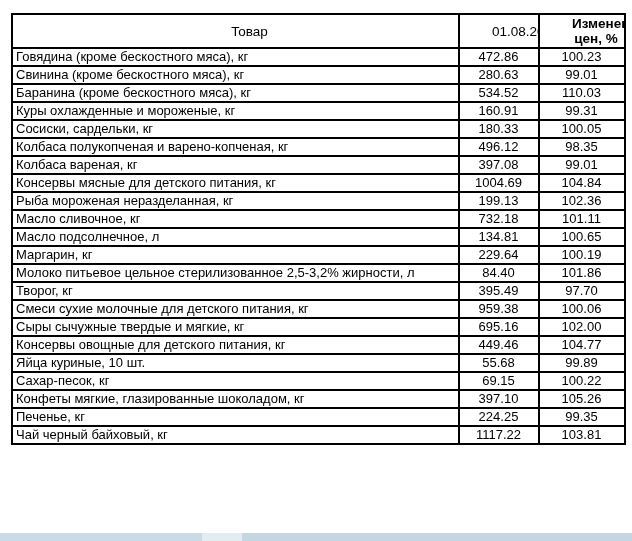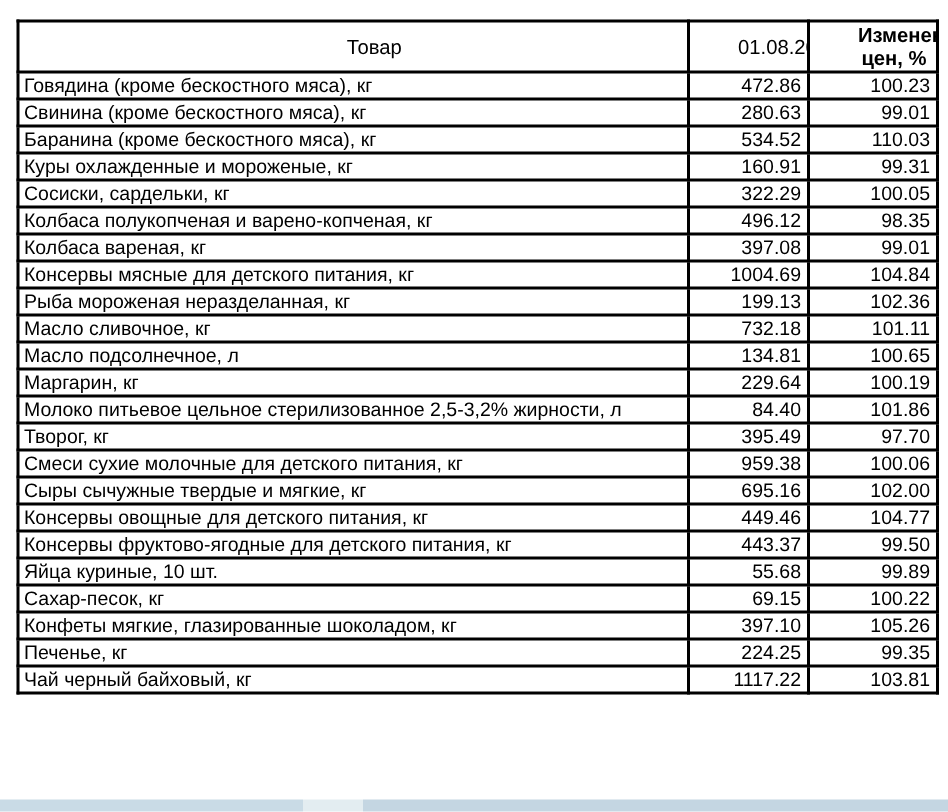--- a/index.html
+++ b/index.html
@@ -51,21 +51,21 @@
       padding-left: 32px;
     }
     table.prices td {
       height: 16px;
       line-height: 16px;
     }
     col.c-name { width: 447px; }
     col.c-price { width: 80px; }
     col.c-change { width: 86px; }
     td.num {
-      text-align: right;
+      text-align: center;
       padding-right: 4px;
     }
     th.h-change {
       text-align: right;
       padding-right: 4px;
     }
     th.h-change span { display: block; font-weight: bold; }
     .bottom-strip {
       position: absolute;
       left: 0;
@@ -115,21 +115,21 @@
         <td class="num">534.52</td>
         <td class="num">110.03</td>
       </tr>
       <tr>
         <td>Куры охлажденные и мороженые, кг</td>
         <td class="num">160.91</td>
         <td class="num">99.31</td>
       </tr>
       <tr>
         <td>Сосиски, сардельки, кг</td>
-        <td class="num">322.29</td>
+        <td class="num">180.33</td>
         <td class="num">100.05</td>
       </tr>
       <tr>
         <td>Колбаса полукопченая и варено-копченая, кг</td>
         <td class="num">496.12</td>
         <td class="num">98.35</td>
       </tr>
       <tr>
         <td>Колбаса вареная, кг</td>
         <td class="num">397.08</td>
@@ -177,25 +177,20 @@
       </tr>
       <tr>
         <td>Сыры сычужные твердые и мягкие, кг</td>
         <td class="num">695.16</td>
         <td class="num">102.00</td>
       </tr>
       <tr>
         <td>Консервы овощные для детского питания, кг</td>
         <td class="num">449.46</td>
         <td class="num">104.77</td>
-      </tr>
-      <tr>
-        <td>Консервы фруктово-ягодные для детского питания, кг</td>
-        <td class="num">443.37</td>
-        <td class="num">99.50</td>
       </tr>
       <tr>
         <td>Яйца куриные, 10 шт.</td>
         <td class="num">55.68</td>
         <td class="num">99.89</td>
       </tr>
       <tr>
         <td>Сахар-песок, кг</td>
         <td class="num">69.15</td>
         <td class="num">100.22</td>

